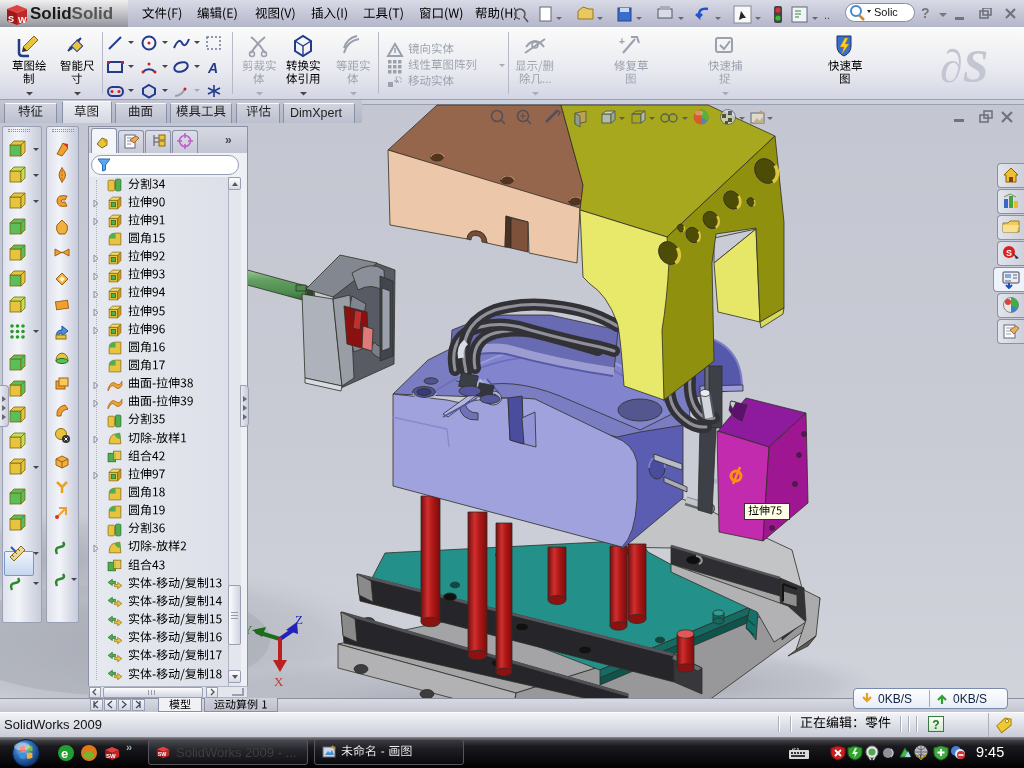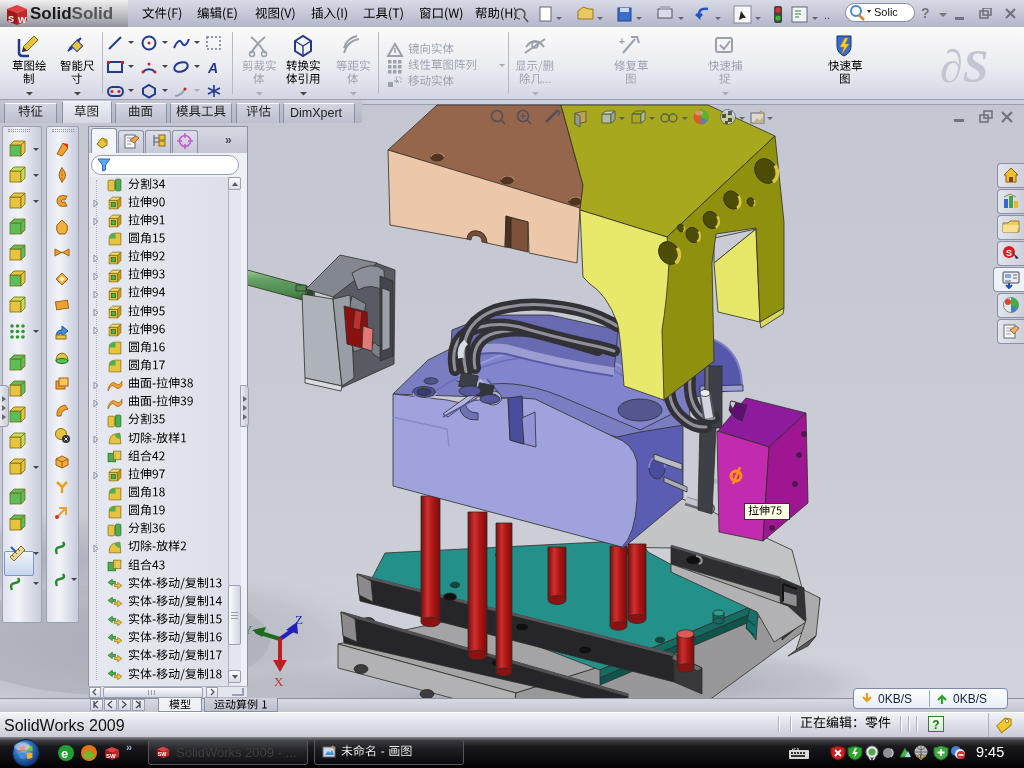--- a/index.html
+++ b/index.html
@@ -1071,21 +1071,21 @@
   </svg>
 <div class="abs" style="left:158px;top:698px;width:44px;height:14px;background:#f0f1f5;border:1px solid #8a90a4;border-top:none"></div>
 <svg class="abs" style="left:169px;top:699px" width="23" height="14">
     <path d="M5.2 4.9L9.0 4.9L9.0 5.7L5.2 5.7ZM5.2 3.5L9.0 3.5L9.0 4.3L5.2 4.3ZM8.1 0.2L8.1 1.1L6.4 1.1L6.4 0.2L5.6 0.2L5.6 1.1L4.0 1.1L4.0 1.8L5.6 1.8L5.6 2.7L6.4 2.7L6.4 1.8L8.1 1.8L8.1 2.7L8.9 2.7L8.9 1.8L10.4 1.8L10.4 1.1L8.9 1.1L8.9 0.2ZM4.4 2.9L4.4 6.3L6.7 6.3C6.6 6.6 6.6 6.9 6.5 7.2L3.7 7.2L3.7 7.9L6.3 7.9C5.8 8.7 5.0 9.3 3.4 9.7C3.6 9.8 3.8 10.2 3.9 10.3C5.8 9.9 6.7 9.1 7.1 7.9C7.7 9.1 8.7 10.0 10.1 10.3C10.2 10.1 10.4 9.8 10.6 9.7C9.4 9.4 8.4 8.8 7.9 7.9L10.4 7.9L10.4 7.2L7.3 7.2C7.4 6.9 7.4 6.6 7.5 6.3L9.8 6.3L9.8 2.9ZM1.9 0.2L1.9 2.3L0.5 2.3L0.5 3.1L1.9 3.1L1.9 3.1C1.6 4.6 1.0 6.4 0.4 7.3C0.5 7.5 0.7 7.9 0.8 8.1C1.2 7.4 1.6 6.4 1.9 5.4L1.9 10.3L2.7 10.3L2.7 4.7C3.0 5.2 3.4 6.0 3.5 6.3L4.0 5.7C3.8 5.4 3.0 4.0 2.7 3.6L2.7 3.1L3.8 3.1L3.8 2.3L2.7 2.3L2.7 0.2ZM18.0 0.8L18.0 4.5L18.7 4.5L18.7 0.8ZM20.0 0.3L20.0 5.2C20.0 5.3 20.0 5.4 19.8 5.4C19.7 5.4 19.1 5.4 18.5 5.4C18.6 5.6 18.7 5.9 18.8 6.1C19.5 6.1 20.1 6.1 20.4 6.0C20.7 5.9 20.8 5.7 20.8 5.2L20.8 0.3ZM15.3 1.4L15.3 2.9L13.9 2.9L13.9 2.8L13.9 1.4ZM11.7 2.9L11.7 3.7L13.1 3.7C13.0 4.4 12.6 5.1 11.6 5.7C11.8 5.8 12.1 6.1 12.2 6.3C13.3 5.6 13.7 4.6 13.8 3.7L15.3 3.7L15.3 6.0L16.0 6.0L16.0 3.7L17.3 3.7L17.3 2.9L16.0 2.9L16.0 1.4L17.1 1.4L17.1 0.7L12.1 0.7L12.1 1.4L13.1 1.4L13.1 2.8L13.1 2.9ZM16.1 5.8L16.1 7.0L12.7 7.0L12.7 7.8L16.1 7.8L16.1 9.2L11.5 9.2L11.5 10.0L21.5 10.0L21.5 9.2L17.0 9.2L17.0 7.8L20.3 7.8L20.3 7.0L17.0 7.0L17.0 5.8Z" fill="#000"></path>
   </svg>
 <div class="abs" style="left:204px;top:698px;width:74px;height:14px;background:linear-gradient(#cfd2dc,#bcbfcc);border:1px solid #8a90a4;border-top:none"></div>
 <svg class="abs" style="left:214px;top:699px" width="54" height="14">
     <path d="M4.2 0.9L4.2 1.7L9.7 1.7L9.7 0.9ZM0.7 1.3C1.4 1.8 2.3 2.4 2.7 2.8L3.3 2.2C2.8 1.8 1.9 1.2 1.3 0.8ZM4.1 8.2C4.5 8.0 4.9 8.0 9.1 7.6L9.5 8.4L10.2 8.1C9.8 7.2 8.9 5.8 8.2 4.7L7.6 5.0C7.9 5.6 8.3 6.3 8.7 6.9L5.0 7.2C5.6 6.3 6.2 5.2 6.7 4.2L10.5 4.2L10.5 3.4L3.5 3.4L3.5 4.2L5.7 4.2C5.3 5.3 4.6 6.4 4.4 6.7C4.2 7.0 4.0 7.3 3.8 7.3C3.9 7.5 4.1 8.0 4.1 8.2ZM2.8 4.1L0.5 4.1L0.5 4.8L2.0 4.8L2.0 8.3C1.5 8.6 0.9 9.0 0.4 9.6L1.0 10.4C1.5 9.7 2.1 9.0 2.4 9.0C2.7 9.0 3.1 9.4 3.5 9.6C4.3 10.1 5.2 10.2 6.6 10.2C7.8 10.2 9.6 10.2 10.4 10.1C10.4 9.9 10.5 9.5 10.6 9.2C9.5 9.3 7.8 9.4 6.6 9.4C5.4 9.4 4.4 9.4 3.7 8.9C3.3 8.6 3.0 8.4 2.8 8.3ZM12.0 1.1L12.0 1.9L16.2 1.9L16.2 1.1ZM18.2 0.4C18.2 1.2 18.2 2.0 18.1 2.8L16.6 2.8L16.6 3.6L18.1 3.6C18.0 6.1 17.5 8.4 16.0 9.7C16.3 9.9 16.5 10.1 16.7 10.3C18.3 8.8 18.8 6.3 18.9 3.6L20.6 3.6C20.4 7.5 20.3 8.9 20.0 9.3C19.9 9.4 19.8 9.4 19.6 9.4C19.3 9.4 18.8 9.4 18.1 9.3C18.3 9.6 18.4 9.9 18.4 10.2C19.0 10.2 19.6 10.2 19.9 10.2C20.3 10.1 20.5 10.0 20.7 9.8C21.1 9.3 21.2 7.7 21.4 3.2C21.4 3.1 21.4 2.8 21.4 2.8L19.0 2.8C19.0 2.0 19.0 1.2 19.0 0.4ZM12.0 9.0L12.0 9.0L12.0 9.0C12.2 8.8 12.6 8.7 15.7 8.0L15.9 8.8L16.6 8.5C16.4 7.7 15.9 6.4 15.5 5.4L14.8 5.6C15.0 6.1 15.3 6.8 15.5 7.3L12.8 7.9C13.3 6.9 13.7 5.7 14.0 4.5L16.4 4.5L16.4 3.7L11.6 3.7L11.6 4.5L13.1 4.5C12.8 5.8 12.4 7.1 12.2 7.4C12.0 7.9 11.9 8.2 11.7 8.2C11.8 8.4 11.9 8.8 12.0 9.0ZM24.8 4.4L30.4 4.4L30.4 5.1L24.8 5.1ZM24.8 5.6L30.4 5.6L30.4 6.3L24.8 6.3ZM24.8 3.3L30.4 3.3L30.4 3.9L24.8 3.9ZM28.3 0.2C28.0 1.0 27.5 1.8 26.8 2.3C27.0 2.4 27.3 2.6 27.5 2.7L25.3 2.7L25.9 2.5C25.8 2.3 25.6 2.0 25.5 1.7L27.4 1.7L27.4 1.0L24.5 1.0C24.6 0.8 24.7 0.6 24.8 0.4L24.0 0.2C23.7 1.0 23.1 1.9 22.4 2.4C22.6 2.6 22.9 2.8 23.1 2.9C23.4 2.6 23.7 2.2 24.0 1.7L24.6 1.7C24.8 2.0 25.0 2.5 25.2 2.7L23.9 2.7L23.9 6.8L25.4 6.8L25.4 7.5L25.4 7.8L22.6 7.8L22.6 8.5L25.1 8.5C24.8 8.9 24.2 9.4 22.8 9.7C23.0 9.9 23.2 10.2 23.3 10.4C25.1 9.8 25.8 9.2 26.1 8.5L29.1 8.5L29.1 10.3L29.9 10.3L29.9 8.5L32.4 8.5L32.4 7.8L29.9 7.8L29.9 6.8L31.3 6.8L31.3 2.7L30.2 2.7L30.8 2.4C30.6 2.2 30.4 2.0 30.2 1.7L32.3 1.7L32.3 1.0L28.8 1.0C28.9 0.8 29.0 0.6 29.1 0.4ZM29.1 7.8L26.2 7.8L26.3 7.6L26.3 6.8L29.1 6.8ZM27.6 2.7C27.9 2.4 28.1 2.1 28.4 1.7L29.3 1.7C29.6 2.0 29.9 2.4 30.0 2.7ZM40.6 1.5L40.6 7.6L41.3 7.6L41.3 1.5ZM42.4 0.3L42.4 9.2C42.4 9.4 42.3 9.4 42.1 9.5C42.0 9.5 41.4 9.5 40.7 9.4C40.8 9.7 41.0 10.0 41.0 10.3C41.8 10.3 42.4 10.2 42.7 10.1C43.0 10.0 43.2 9.7 43.2 9.2L43.2 0.3ZM36.9 6.3C37.3 6.6 37.8 7.0 38.1 7.3C37.6 8.4 36.9 9.2 36.1 9.7C36.3 9.9 36.6 10.2 36.7 10.4C38.4 9.2 39.5 6.9 39.9 3.4L39.4 3.2L39.2 3.3L37.8 3.3C38.0 2.7 38.1 2.2 38.2 1.6L40.1 1.6L40.1 0.8L36.3 0.8L36.3 1.6L37.4 1.6C37.1 3.4 36.6 5.0 35.8 6.1C35.9 6.2 36.3 6.5 36.4 6.6C36.9 5.9 37.3 5.0 37.6 4.0L39.0 4.0C38.9 4.9 38.7 5.8 38.4 6.5C38.1 6.2 37.7 5.9 37.4 5.7ZM35.3 0.2C34.9 1.8 34.2 3.4 33.4 4.5C33.5 4.7 33.7 5.1 33.8 5.3C34.1 5.0 34.3 4.6 34.6 4.1L34.6 10.3L35.3 10.3L35.3 2.6C35.6 1.9 35.9 1.2 36.1 0.4ZM48.3 9.5L52.7 9.5L52.7 8.6L51.1 8.6L51.1 1.4L50.3 1.4C49.9 1.6 49.3 1.8 48.6 2.0L48.6 2.6L50.1 2.6L50.1 8.6L48.3 8.6Z" fill="#000"></path>
   </svg>
 <div class="abs" style="left:0;top:712px;width:1024px;height:25px;background:linear-gradient(#f2f3f7,#c9ccd7);border-top:1px solid #fff"></div>
-<div class="abs" style="left:4px;top:717px;font-size:16px;color:#111">SolidWorks 2009</div>
+<div class="abs" style="left:4px;top:717px;font-size:13px;color:#111">SolidWorks 2009</div>
 <div class="abs" style="left:778px;top:716px;width:2px;height:16px;background:#fff;border-left:1px solid #aab0be"></div>
 <div class="abs" style="left:790px;top:716px;width:2px;height:16px;background:#fff;border-left:1px solid #aab0be"></div>
 <div class="abs" style="left:900px;top:716px;width:2px;height:16px;background:#fff;border-left:1px solid #aab0be"></div>
 <div class="abs" style="left:908px;top:716px;width:2px;height:16px;background:#fff;border-left:1px solid #aab0be"></div>
 <div class="abs" style="left:916px;top:716px;width:2px;height:16px;background:#fff;border-left:1px solid #aab0be"></div>
 <svg class="abs" style="left:800px;top:716px" width="92" height="17">
     <path d="M2.4 4.5L2.4 10.7L0.7 10.7L0.7 11.6L12.3 11.6L12.3 10.7L7.3 10.7L7.3 6.6L11.4 6.6L11.4 5.6L7.3 5.6L7.3 2.2L11.9 2.2L11.9 1.2L1.2 1.2L1.2 2.2L6.3 2.2L6.3 10.7L3.4 10.7L3.4 4.5ZM18.1 0.3C17.9 0.9 17.7 1.6 17.4 2.3L13.8 2.3L13.8 3.2L17.0 3.2C16.1 4.9 15.0 6.4 13.5 7.5C13.7 7.7 13.9 8.1 14.0 8.4C14.5 8.0 15.1 7.5 15.5 7.0L15.5 12.2L16.5 12.2L16.5 5.9C17.1 5.1 17.6 4.1 18.1 3.2L25.2 3.2L25.2 2.3L18.5 2.3C18.7 1.7 18.9 1.1 19.1 0.5ZM20.8 3.9L20.8 6.4L17.8 6.4L17.8 7.3L20.8 7.3L20.8 11.0L17.3 11.0L17.3 11.9L25.2 11.9L25.2 11.0L21.7 11.0L21.7 7.3L24.7 7.3L24.7 6.4L21.7 6.4L21.7 3.9ZM26.5 10.5L26.8 11.4C27.8 10.9 29.2 10.4 30.5 9.8L30.3 9.1C28.9 9.6 27.5 10.2 26.5 10.5ZM26.8 5.7C27.0 5.6 27.3 5.5 28.7 5.3C28.2 6.2 27.7 6.8 27.5 7.1C27.1 7.6 26.9 7.9 26.6 8.0C26.7 8.2 26.8 8.6 26.9 8.8C27.1 8.7 27.5 8.5 30.4 7.9C30.4 7.7 30.3 7.3 30.3 7.1L28.2 7.5C29.1 6.3 30.0 4.9 30.7 3.4L29.9 3.0C29.7 3.5 29.4 4.0 29.2 4.5L27.7 4.6C28.5 3.5 29.2 2.0 29.7 0.6L28.8 0.3C28.3 1.8 27.5 3.5 27.2 4.0C26.9 4.4 26.7 4.7 26.5 4.8C26.6 5.0 26.7 5.5 26.8 5.7ZM34.1 6.6L34.1 8.6L33.0 8.6L33.0 6.6ZM34.8 6.6L35.7 6.6L35.7 8.6L34.8 8.6ZM32.3 5.8L32.3 12.1L33.0 12.1L33.0 9.3L34.1 9.3L34.1 11.8L34.8 11.8L34.8 9.3L35.7 9.3L35.7 11.8L36.4 11.8L36.4 9.3L37.3 9.3L37.3 11.3C37.3 11.4 37.3 11.4 37.2 11.4C37.1 11.4 36.9 11.4 36.6 11.4C36.7 11.6 36.8 11.9 36.8 12.1C37.3 12.1 37.6 12.1 37.8 12.0C38.0 11.9 38.1 11.6 38.1 11.3L38.1 5.8L37.3 5.8ZM36.4 6.6L37.3 6.6L37.3 8.6L36.4 8.6ZM33.9 0.4C34.1 0.8 34.3 1.3 34.4 1.7L31.4 1.7L31.4 4.5C31.4 6.5 31.3 9.4 30.1 11.5C30.3 11.5 30.7 11.8 30.8 12.0C32.0 9.9 32.3 6.8 32.3 4.7L38.0 4.7L38.0 1.7L35.5 1.7C35.3 1.2 35.1 0.6 34.8 0.2ZM32.3 2.5L37.0 2.5L37.0 3.9L32.3 3.9ZM46.2 1.4L49.6 1.4L49.6 2.7L46.2 2.7ZM45.3 0.7L45.3 3.5L50.6 3.5L50.6 0.7ZM40.1 6.9C40.2 6.8 40.5 6.7 41.0 6.7L42.2 6.7L42.2 8.6L39.5 9.0L39.7 10.0L42.2 9.5L42.2 12.2L43.1 12.2L43.1 9.3L44.6 9.0L44.5 8.1L43.1 8.4L43.1 6.7L44.3 6.7L44.3 5.8L43.1 5.8L43.1 3.8L42.2 3.8L42.2 5.8L40.9 5.8C41.3 4.9 41.7 3.8 42.0 2.7L44.4 2.7L44.4 1.8L42.2 1.8C42.3 1.4 42.4 0.9 42.5 0.5L41.5 0.3C41.5 0.8 41.4 1.3 41.3 1.8L39.6 1.8L39.6 2.7L41.0 2.7C40.8 3.8 40.5 4.6 40.4 5.0C40.1 5.5 40.0 5.9 39.8 6.0C39.9 6.2 40.0 6.7 40.1 6.9ZM49.6 5.0L49.6 6.2L46.3 6.2L46.3 5.0ZM44.2 10.2L44.4 11.1L49.6 10.7L49.6 12.2L50.5 12.2L50.5 10.6L51.5 10.5L51.5 9.7L50.5 9.8L50.5 5.0L51.4 5.0L51.4 4.2L44.5 4.2L44.5 5.0L45.4 5.0L45.4 10.1ZM49.6 6.9L49.6 8.0L46.3 8.0L46.3 6.9ZM49.6 8.8L49.6 9.8L46.3 10.1L46.3 8.8ZM55.2 4.9C55.8 4.9 56.2 4.5 56.2 3.9C56.2 3.3 55.8 2.9 55.2 2.9C54.7 2.9 54.3 3.3 54.3 3.9C54.3 4.5 54.7 4.9 55.2 4.9ZM55.2 11.2C55.8 11.2 56.2 10.8 56.2 10.3C56.2 9.7 55.8 9.3 55.2 9.3C54.7 9.3 54.3 9.7 54.3 10.3C54.3 10.8 54.7 11.2 55.2 11.2ZM67.5 3.6L67.5 4.2L70.3 4.2L70.3 3.6ZM67.2 4.9L67.2 5.6L70.3 5.6L70.3 4.9ZM72.6 4.9L72.6 5.6L75.8 5.6L75.8 4.9ZM72.6 3.6L72.6 4.2L75.5 4.2L75.5 3.6ZM66.0 2.3L66.0 4.5L66.9 4.5L66.9 2.9L71.0 2.9L71.0 5.0L71.9 5.0L71.9 2.9L76.1 2.9L76.1 4.5L77.0 4.5L77.0 2.3L71.9 2.3L71.9 1.5L76.2 1.5L76.2 0.8L66.7 0.8L66.7 1.5L71.0 1.5L71.0 2.3ZM70.6 7.3C71.0 7.6 71.4 8.0 71.7 8.4L67.2 8.4L67.2 9.1L74.3 9.1C73.6 9.6 72.5 10.2 71.7 10.6C70.8 10.3 69.9 10.0 69.1 9.8L68.7 10.4C70.5 10.9 72.7 11.7 73.9 12.3L74.3 11.6C73.9 11.4 73.4 11.2 72.8 10.9C73.9 10.4 75.2 9.6 75.9 8.8L75.3 8.3L75.2 8.4L71.9 8.4L72.4 8.0C72.1 7.7 71.6 7.2 71.2 6.9ZM71.7 5.3C70.3 6.3 67.7 7.2 65.5 7.7C65.7 7.9 65.9 8.2 66.0 8.4C67.8 8.0 69.8 7.3 71.3 6.4C72.8 7.2 75.3 8.0 77.0 8.4C77.2 8.1 77.4 7.8 77.6 7.6C75.9 7.3 73.5 6.6 72.1 6.0L72.4 5.7ZM82.1 6.7L82.1 7.7L85.9 7.7L85.9 12.2L86.8 12.2L86.8 7.7L90.4 7.7L90.4 6.7L86.8 6.7L86.8 3.9L89.8 3.9L89.8 2.9L86.8 2.9L86.8 0.4L85.9 0.4L85.9 2.9L84.1 2.9C84.3 2.3 84.4 1.7 84.6 1.1L83.6 0.9C83.3 2.6 82.8 4.3 82.0 5.4C82.3 5.5 82.7 5.7 82.8 5.9C83.2 5.3 83.5 4.6 83.8 3.9L85.9 3.9L85.9 6.7ZM81.5 0.3C80.8 2.3 79.6 4.2 78.4 5.5C78.6 5.7 78.9 6.2 79.0 6.5C79.4 6.0 79.8 5.5 80.2 4.9L80.2 12.2L81.1 12.2L81.1 3.4C81.6 2.5 82.0 1.5 82.4 0.6Z" fill="#000"></path>
   </svg>
 <div class="abs" style="left:928px;top:716px;width:16px;height:16px;background:linear-gradient(#fdfdfd,#cfe8cf);border:1px solid #3a7a3a;text-align:center;font-size:12px;font-weight:bold;color:#1a7a1a;line-height:16px">?</div>
 <div class="abs" style="left:988px;top:713px;width:1px;height:24px;background:#aab0be"></div>

